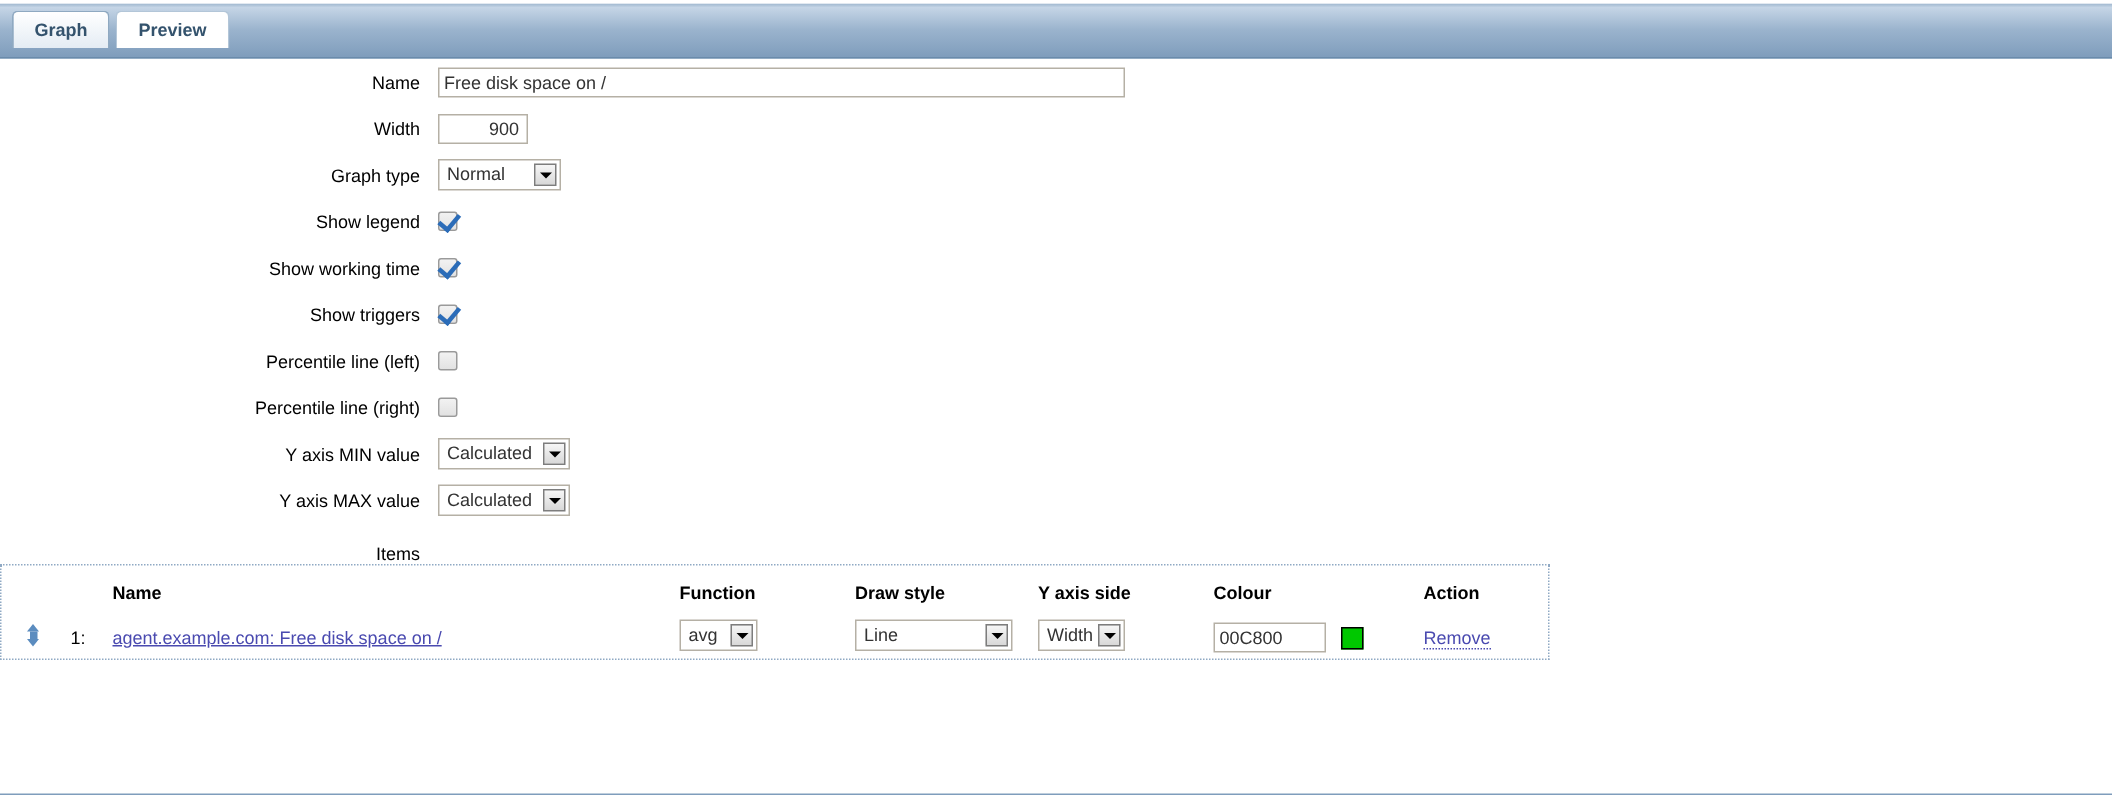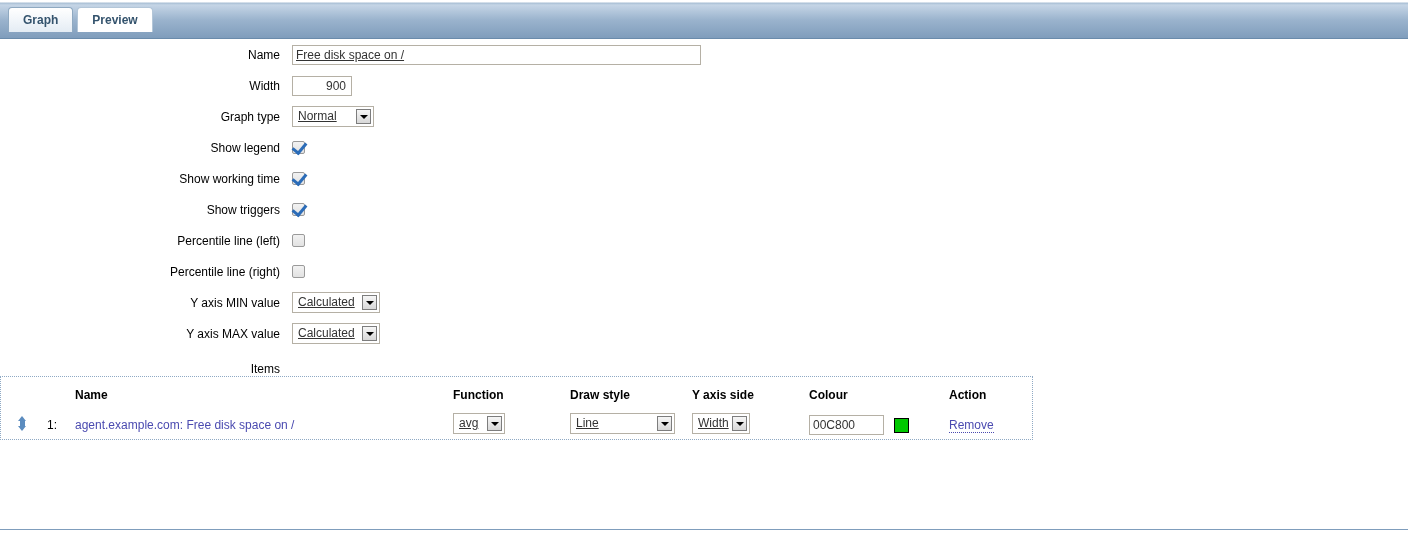--- a/index.html
+++ b/index.html
@@ -105,36 +105,35 @@
     font-size: 12px;
     color: #333333;
     border: 1px solid #b5b0a5;
     background: #ffffff;
     height: 20px;
     line-height: 20px;
     padding: 0 3px;
     box-sizing: border-box;
     outline: none;
   }
-  input.txt-name { width: 409px; text-decoration: underline; }
+  input.txt-name { width: 458px; }
   input.txt-num  { width: 60px; text-align: right; padding-right: 5px; }
   input.txt-colour { width: 75px; }
 
   
   .sel {
     position: relative;
     display: inline-block;
     height: 21px;
     border: 1px solid #b5b0a5;
     background: #ffffff;
     box-sizing: border-box;
     font-size: 12px;
     color: #333333;
     cursor: default;
-    text-decoration: underline;
   }
   .sel .sel-text {
     display: block;
     height: 19px;
     line-height: 19px;
     padding-left: 5px;
     padding-right: 22px;
     white-space: nowrap;
     overflow: hidden;
   }
@@ -270,20 +269,21 @@
 
   a.dotlink {
     color: #4a4ab0;
     text-decoration: none;
     border-bottom: 1px dotted #4a4ab0;
     cursor: pointer;
     margin-top: 18px;
   }
   a.solidlink {
     color: #4a4ab0;
+    text-decoration: underline;
     cursor: pointer;
     text-align: center;
   }
 
   .swatch {
     display: inline-block;
     width: 15px;
     height: 15px;
     border: 1px solid #000000;
     vertical-align: middle;

